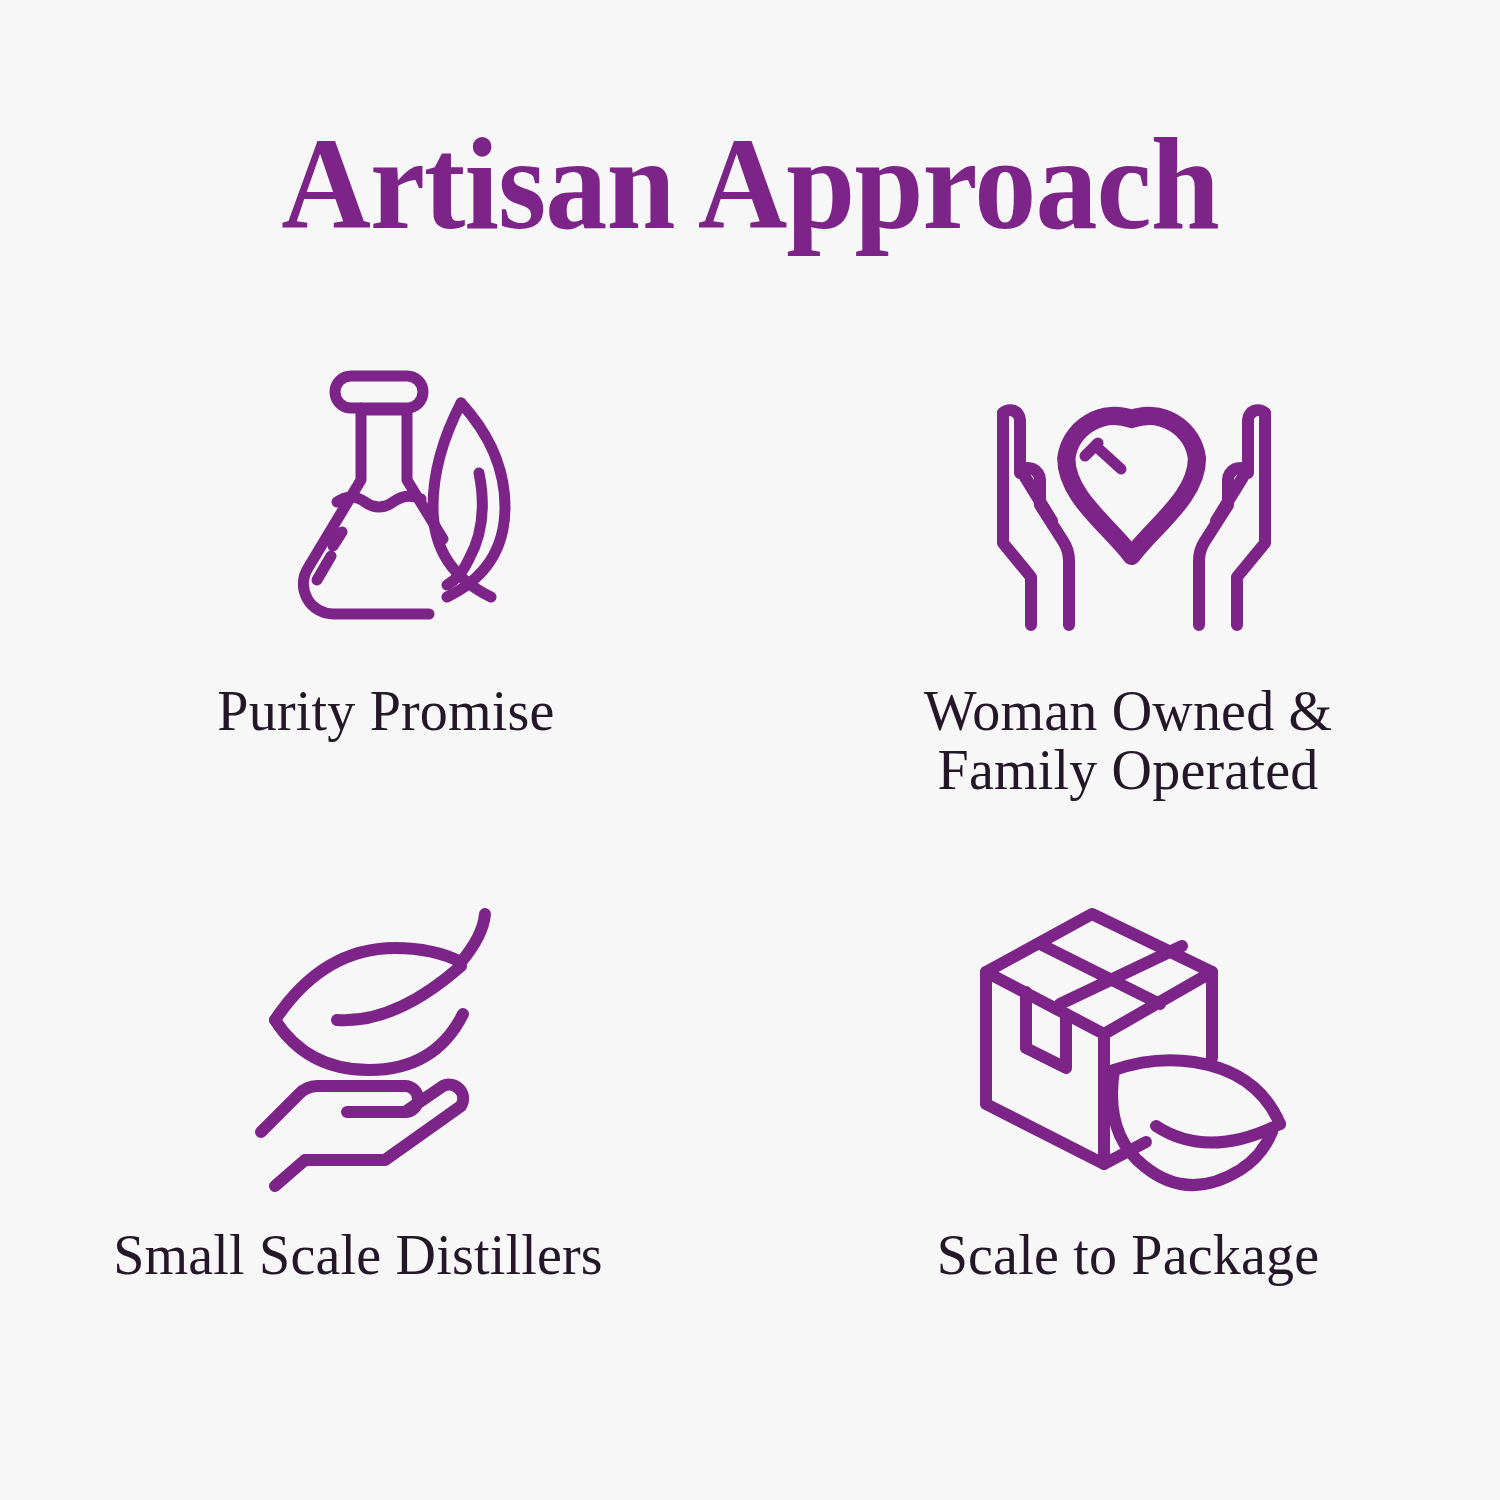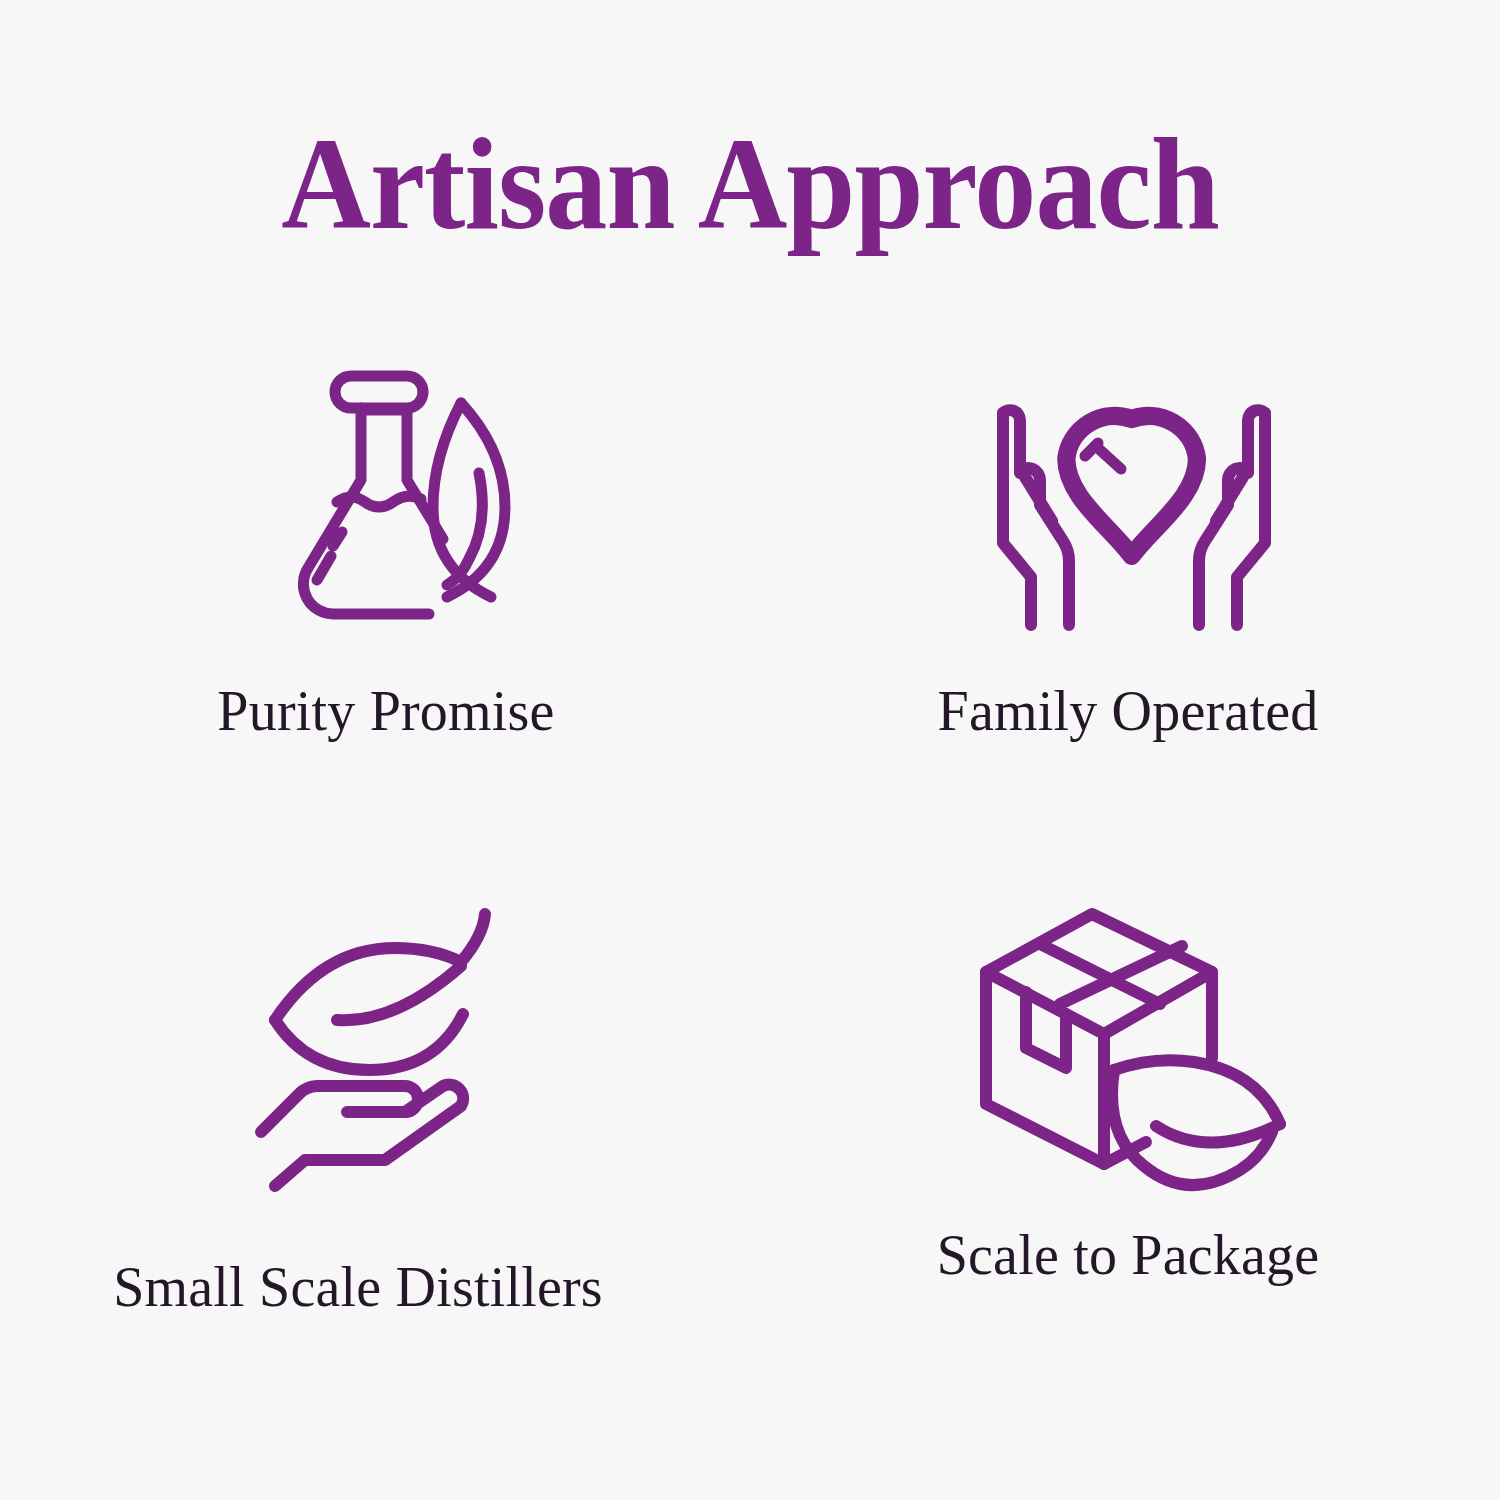--- a/index.html
+++ b/index.html
@@ -78,21 +78,21 @@
   }
   .cell .caption .line2 { display: block; text-align: center; }
 
   
   .cell-purity .icon-wrap { transform: translateX(20px); }
   .cell-purity .caption   { transform: translateX(-4px); }
 
   .cell-woman .icon-wrap  { transform: translateX(24px) translateY(4px); }
   .cell-woman .caption    { transform: translateX(18px); }
 
-  .cell-small  { margin-top: 14px; gap: 32px; }
+  .cell-small  { margin-top: 14px; }
   .cell-small .icon-wrap  { transform: translateX(-12px); }
   .cell-small .caption    { transform: translateX(-32px); }
 
   .cell-plant  { margin-top: 14px; }
   .cell-plant .icon-wrap  { transform: translateX(24px); }
   .cell-plant .caption    { transform: translateX(18px); }
 
   .stroke {
     fill: none;
     stroke: #7c2487;
@@ -156,20 +156,21 @@
 
           <g transform="translate(330,0) scale(-1,1)">
             <path class="stroke" stroke-width="12" d="M34 32 a10 10 0 0 1 17 7 V92" stroke="#7c2487"></path>
             <path class="stroke" stroke-width="12" d="M34 32 V162 l28 34 V244" stroke="#7c2487"></path>
             <path class="stroke" stroke-width="12" d="M51 90 a12 12 0 0 1 20 9 V124 l23 36 a36 36 0 0 1 6 20 V244" stroke="#7c2487"></path>
             <path class="stroke" stroke-width="12" d="M56 96 l27 44" stroke="#7c2487"></path>
           </g>
         </svg>
       </div>
       <div class="caption" style="color: rgb(35, 23, 40);">
+        <span>Woman Owned &amp;</span>
         <span class="line2">Family Operated</span>
       </div>
     </div>
 
     <div class="cell cell-small">
       <div class="icon-wrap">
         <svg width="250" height="280" viewBox="0 0 250 280" aria-hidden="true">
 
           <path class="stroke" stroke-width="12" d="M22 114 q48 -72 120 -72 q38 0 66 14" stroke="#7c2487"></path>
 

